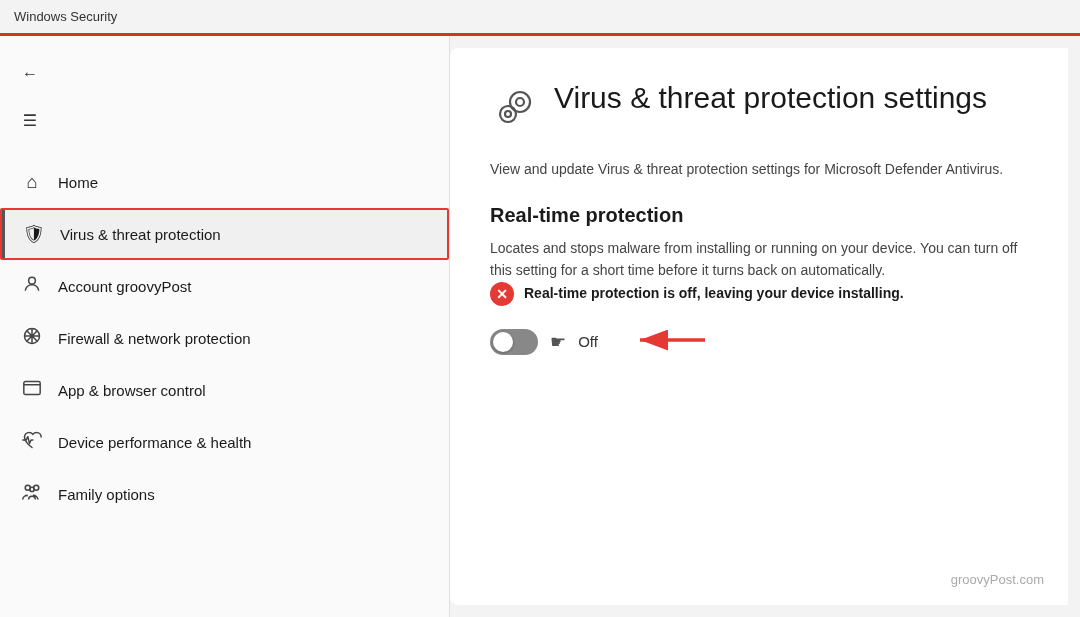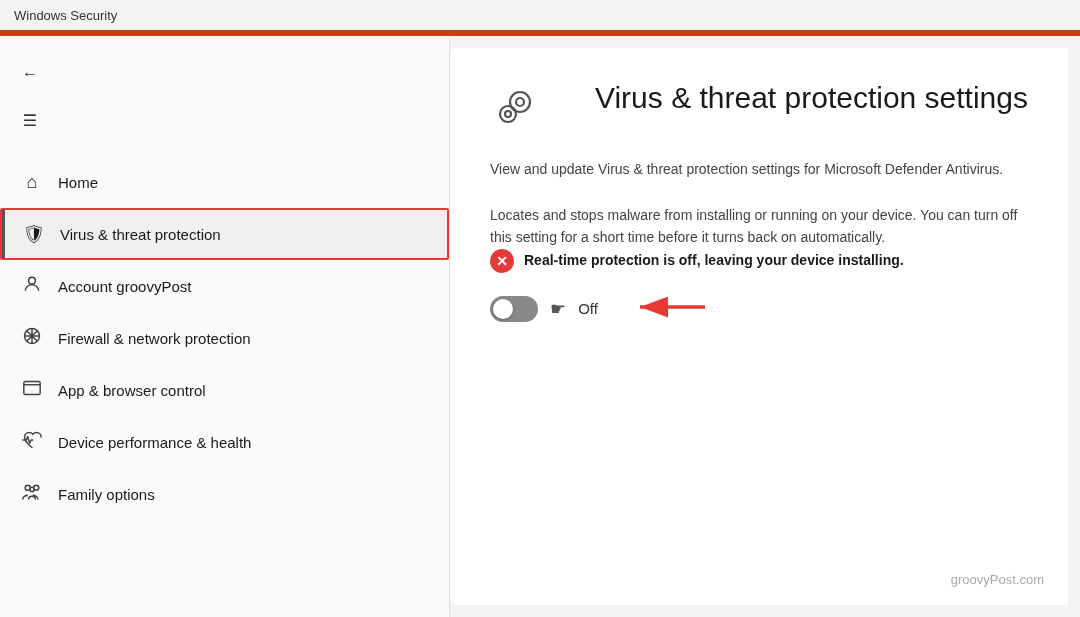--- a/index.html
+++ b/index.html
@@ -11,21 +11,21 @@
       overflow: hidden;
       display: flex;
       flex-direction: column;
     }
 
     .title-bar {
       background: #f3f3f3;
       padding: 8px 14px;
       font-size: 13px;
       color: #333;
-      border-bottom: 6px solid #c2410c;
+      border-bottom: 3px solid #c2410c;
       height: 36px;
       display: flex;
       align-items: center;
     }
 
     .main-container {
       display: flex;
       flex: 1;
       overflow: hidden;
     }
@@ -111,23 +111,22 @@
       border-radius: 8px 0 0 8px;
       margin: 12px 12px 12px 0;
       padding: 32px 40px;
       overflow-y: auto;
       position: relative;
     }
 
     .page-header {
       display: flex;
       align-items: flex-start;
-      gap: 30px;
+      gap: 16px;
       margin-bottom: 18px;
-      justify-content: space-between;
     }
 
     .page-icon {
       font-size: 36px;
       color: #444;
       margin-top: 4px;
       flex-shrink: 0;
     }
 
     .page-title {
@@ -340,20 +339,21 @@
           <circle cx="18" cy="30" r="3"></circle>
         </svg>
       </div>
       <div>
         <div class="page-title">Virus &amp; threat protection settings</div>
       </div>
     </div>
 
     <div class="page-subtitle">View and update Virus &amp; threat protection settings for Microsoft Defender Antivirus.</div>
 
+    <div class="section-title">Real-time protection</div>
     <div class="section-desc">Locates and stops malware from installing or running on your device. You can turn off this setting for a short time before it turns back on automatically.</div>
 
     <div class="warning-row">
       <div class="warning-icon">✕</div>
       <div class="warning-text">Real-time protection is off, leaving your device installing.</div>
     </div>
 
     <div class="toggle-row">
       <div class="toggle-switch">
         <div class="toggle-knob"></div>

